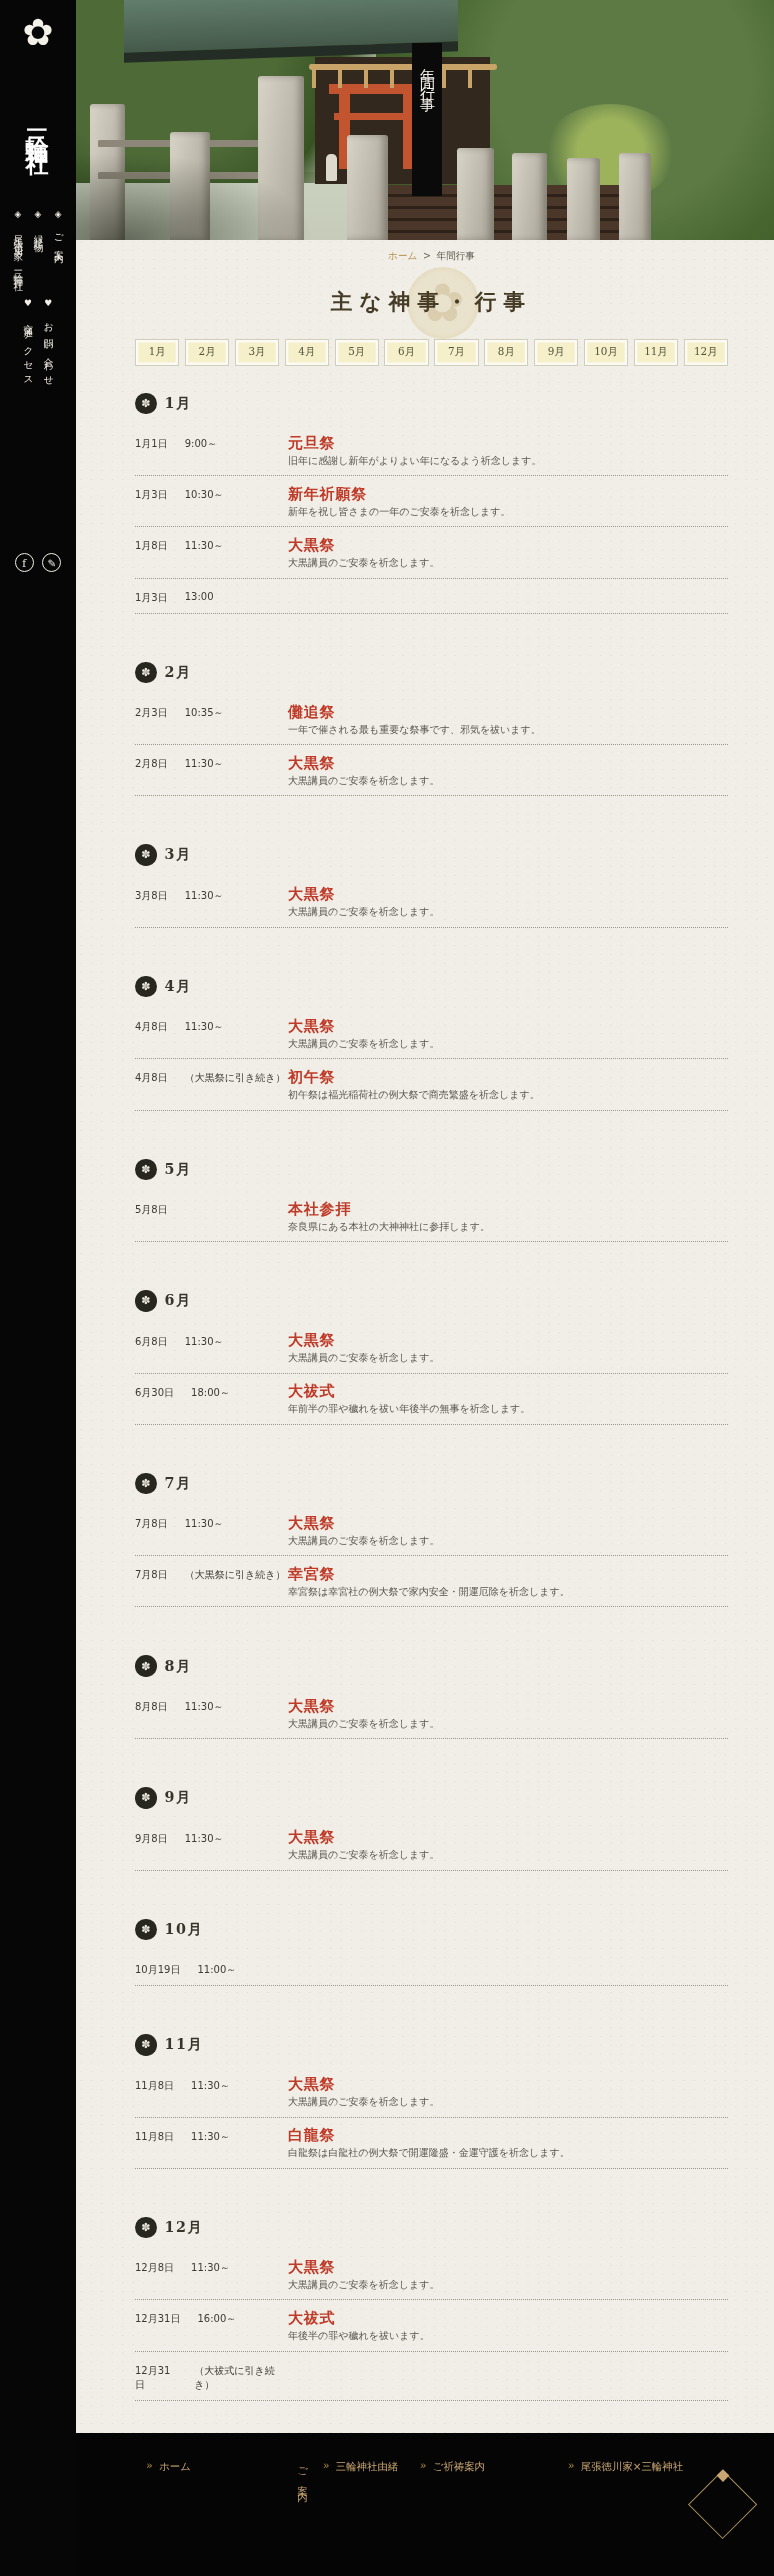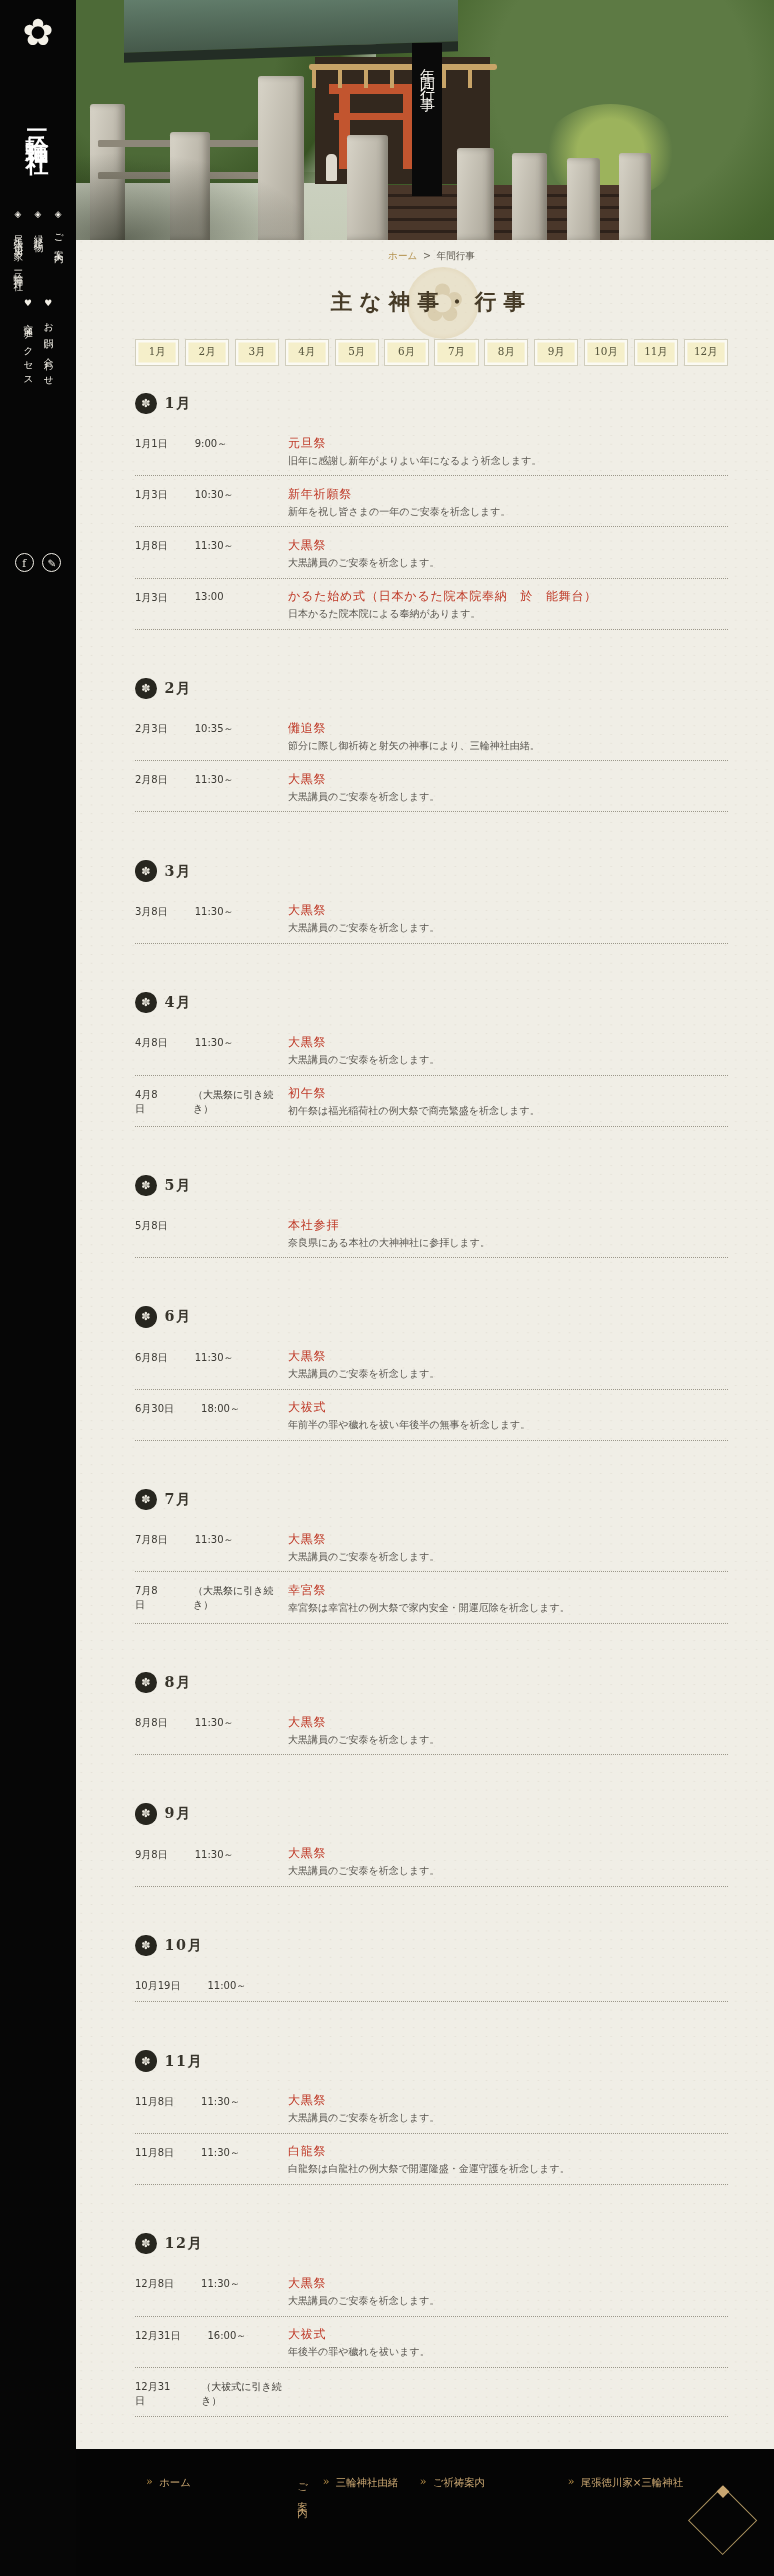--- a/index.html
+++ b/index.html
@@ -89,25 +89,25 @@
 
   .month-section { margin-top:48px; }
   .month-section:first-child { margin-top:27px; }
   .month-header { display:flex; align-items:center; gap:8px; }
   .month-icon { width:21.5px; height:21.5px; flex:none; border-radius:50%; background:#27261f; color:#efece2;
     display:flex; align-items:center; justify-content:center; font-size:11px; }
   .month-label { font-family:"DejaVu Serif","Liberation Serif",serif; font-weight:bold;
     font-size:14.3px; color:#38352c; letter-spacing:1.6px; }
   .events { margin-top:11px; }
   .event-row { display:flex; align-items:flex-start; padding:9.6px 0 8px; border-bottom:0.8px dotted #9c988b; }
-  .event-date { width:153px; flex:none; display:flex; gap:27px; padding-top:2.4px;
+  .event-date { width:153px; flex:none; display:flex; gap:17px; padding-top:2.4px;
     font-size:10px; color:#3c3a34; }
   .event-info { flex:1 1 auto; }
-  .event-name { font-family:"DejaVu Serif","Liberation Serif",serif; font-weight:normal;
-    font-size:12px; color:#bf3a28; letter-spacing:0.8px; line-height:16px; }
+  .event-name { font-family:"DejaVu Serif","Liberation Serif",serif; font-weight:bold;
+    font-size:15px; color:#bf3a28; letter-spacing:0.8px; line-height:16px; }
   .event-desc { margin-top:3px; font-size:10px; color:#595650; line-height:13.5px; }
 
   
   .footer { position:relative; flex:none; height:159px; background:#050505; margin-top:auto; }
   .footer-cols { display:flex; align-items:flex-start; padding:27px 0 0 70px; }
   .f-col { flex:none; }
   .f-col1 { width:150px; }
   .f-col2 { width:97px; }
   .f-col3 { width:148px; }
   .f-link { display:flex; align-items:center; gap:6.4px; margin-bottom:9.6px; cursor:pointer;
@@ -255,41 +255,37 @@
                 <div class="event-info">
                   <div class="event-name">大黒祭</div>
                   <div class="event-desc">大黒講員のご安泰を祈念します。</div>
                 </div>
               </div>
               <div class="event-row">
                 <div class="event-date">
                   <span class="ev-d">1月3日</span>
                   <span class="ev-t">13:00</span>
                 </div>
-                <div class="event-info">
-                  <div class="event-name">かるた始め式（日本かるた院本院奉納　於　能舞台）</div>
-                  <div class="event-desc">日本かるた院本院による奉納があります。</div>
-                </div>
               </div>
             </div>
           </section>
           <section class="month-section">
             <div class="month-header">
               <span class="month-icon">✽</span>
               <span class="month-label">2月</span>
             </div>
             <div class="events">
               <div class="event-row">
                 <div class="event-date">
                   <span class="ev-d">2月3日</span>
                   <span class="ev-t">10:35～</span>
                 </div>
                 <div class="event-info">
                   <div class="event-name">儺追祭</div>
-                  <div class="event-desc">節分に際し御祈祷と射矢の神事により、三輪神社由緒。</div>
+                  <div class="event-desc">一年で催される最も重要な祭事です、邪気を祓います。</div>
                 </div>
               </div>
               <div class="event-row">
                 <div class="event-date">
                   <span class="ev-d">2月8日</span>
                   <span class="ev-t">11:30～</span>
                 </div>
                 <div class="event-info">
                   <div class="event-name">大黒祭</div>
                   <div class="event-desc">大黒講員のご安泰を祈念します。</div>

